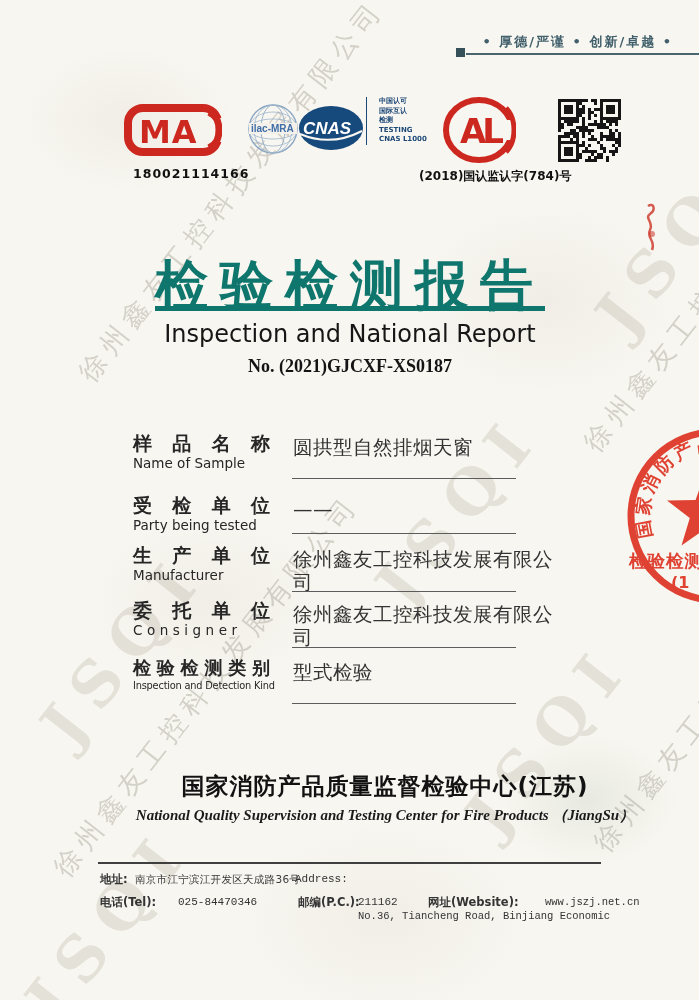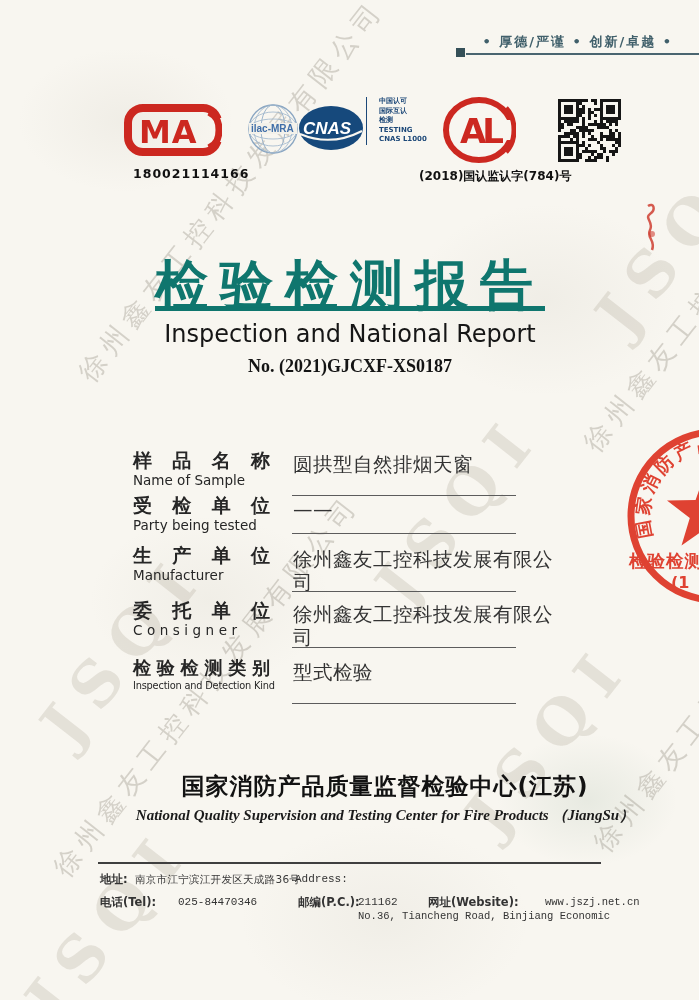--- a/index.html
+++ b/index.html
@@ -363,21 +363,21 @@
 
   <svg class="squiggle" width="36" height="64" viewBox="0 0 36 64">
     <path d="M18,6 C24,2 26,10 20,14 C14,18 24,22 20,30 C16,38 26,40 22,50" stroke="#cc3326" stroke-width="2.5" fill="none" opacity="0.8"></path>
     <circle cx="22" cy="34" r="3" fill="#cc3326" opacity="0.55"></circle>
   </svg>
 
   <div class="abs title-cn z2">检验检测报告</div>
   <div class="abs title-en z2">Inspection and National Report</div>
   <div class="abs title-no z2">No. (2021)GJCXF-XS0187</div>
 
-  <div class="frow" style="top:433px;margin-top:17px;">
+  <div class="frow" style="top:433px;">
     <div class="flabel-cn">样 品 名 称</div>
     <div class="flabel-en">Name of Sample</div>
     <div class="fvalue">圆拱型自然排烟天窗</div>
     <div class="fline" style="top:45px;"></div>
   </div>
   <div class="frow" style="top:495px;">
     <div class="flabel-cn">受 检 单 位</div>
     <div class="flabel-en">Party being tested</div>
     <div class="fvalue">——</div>
     <div class="fline" style="top:38px;"></div>

